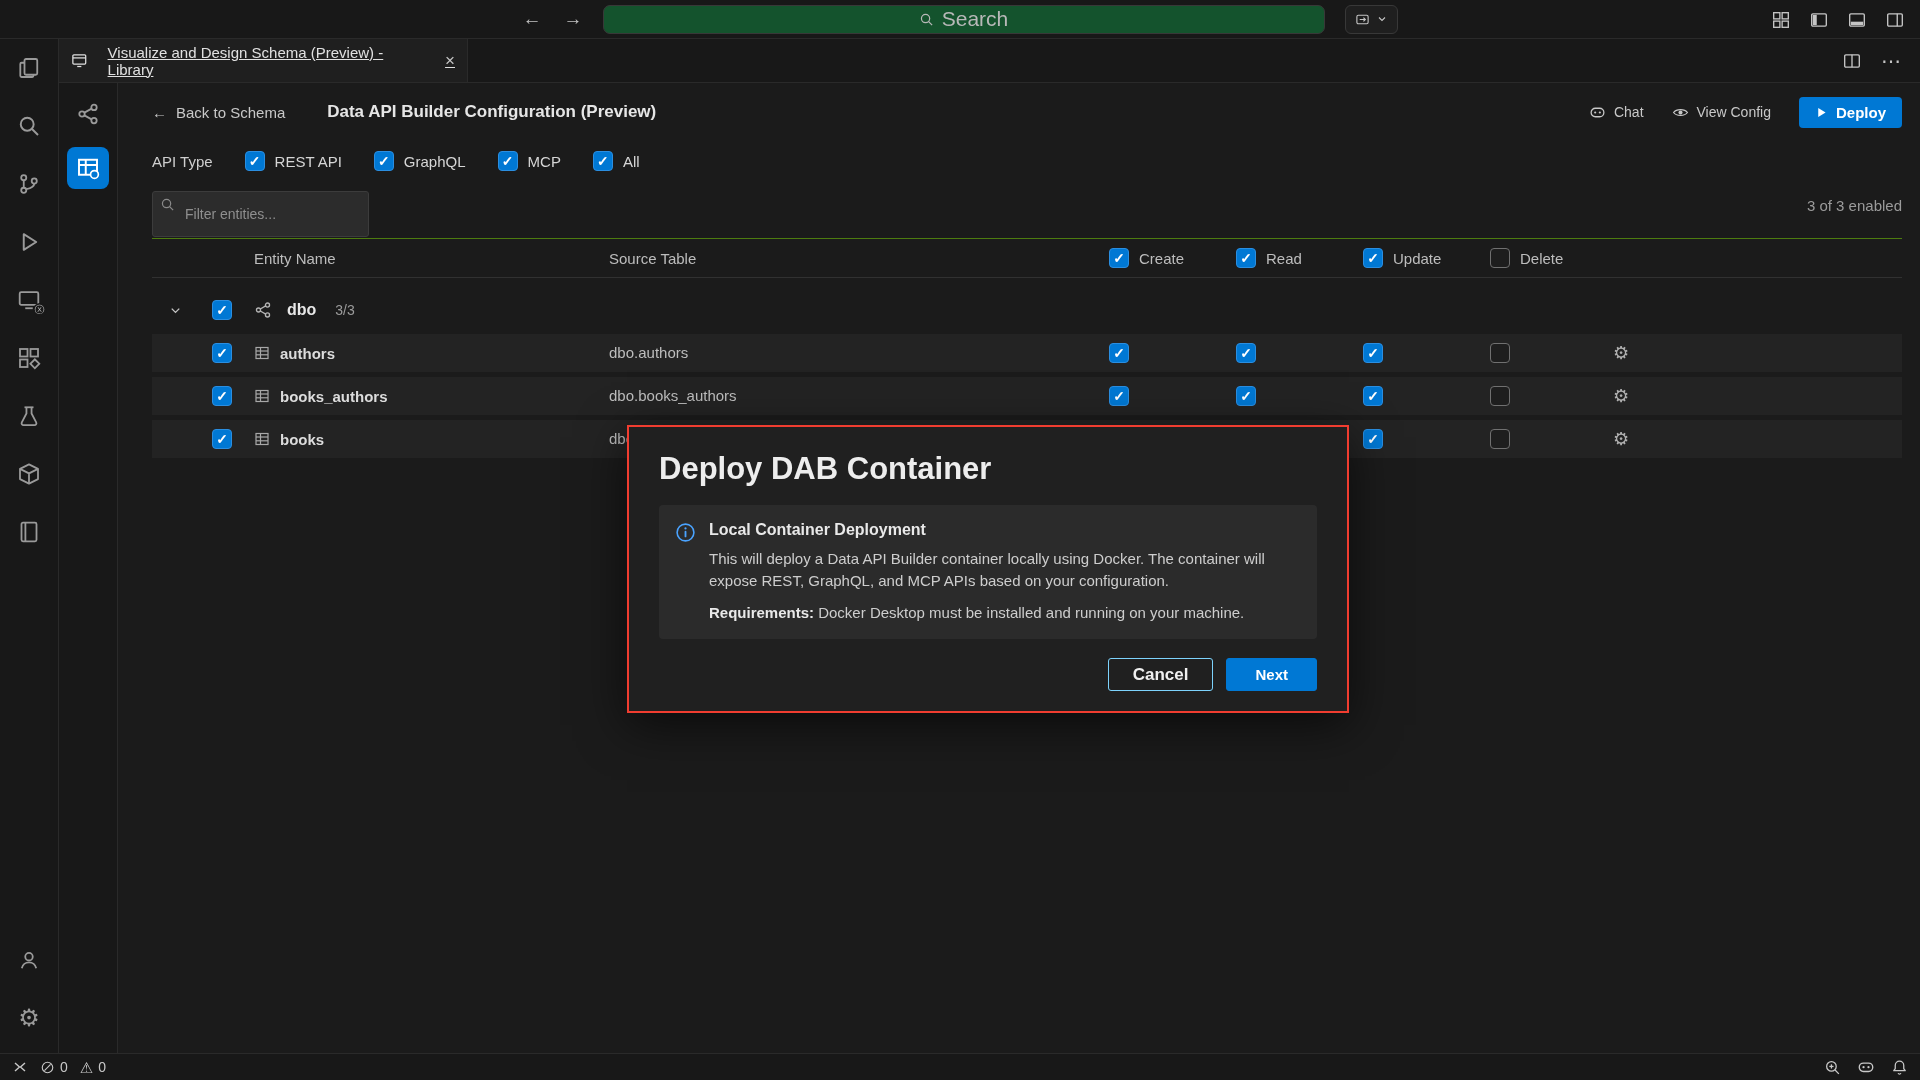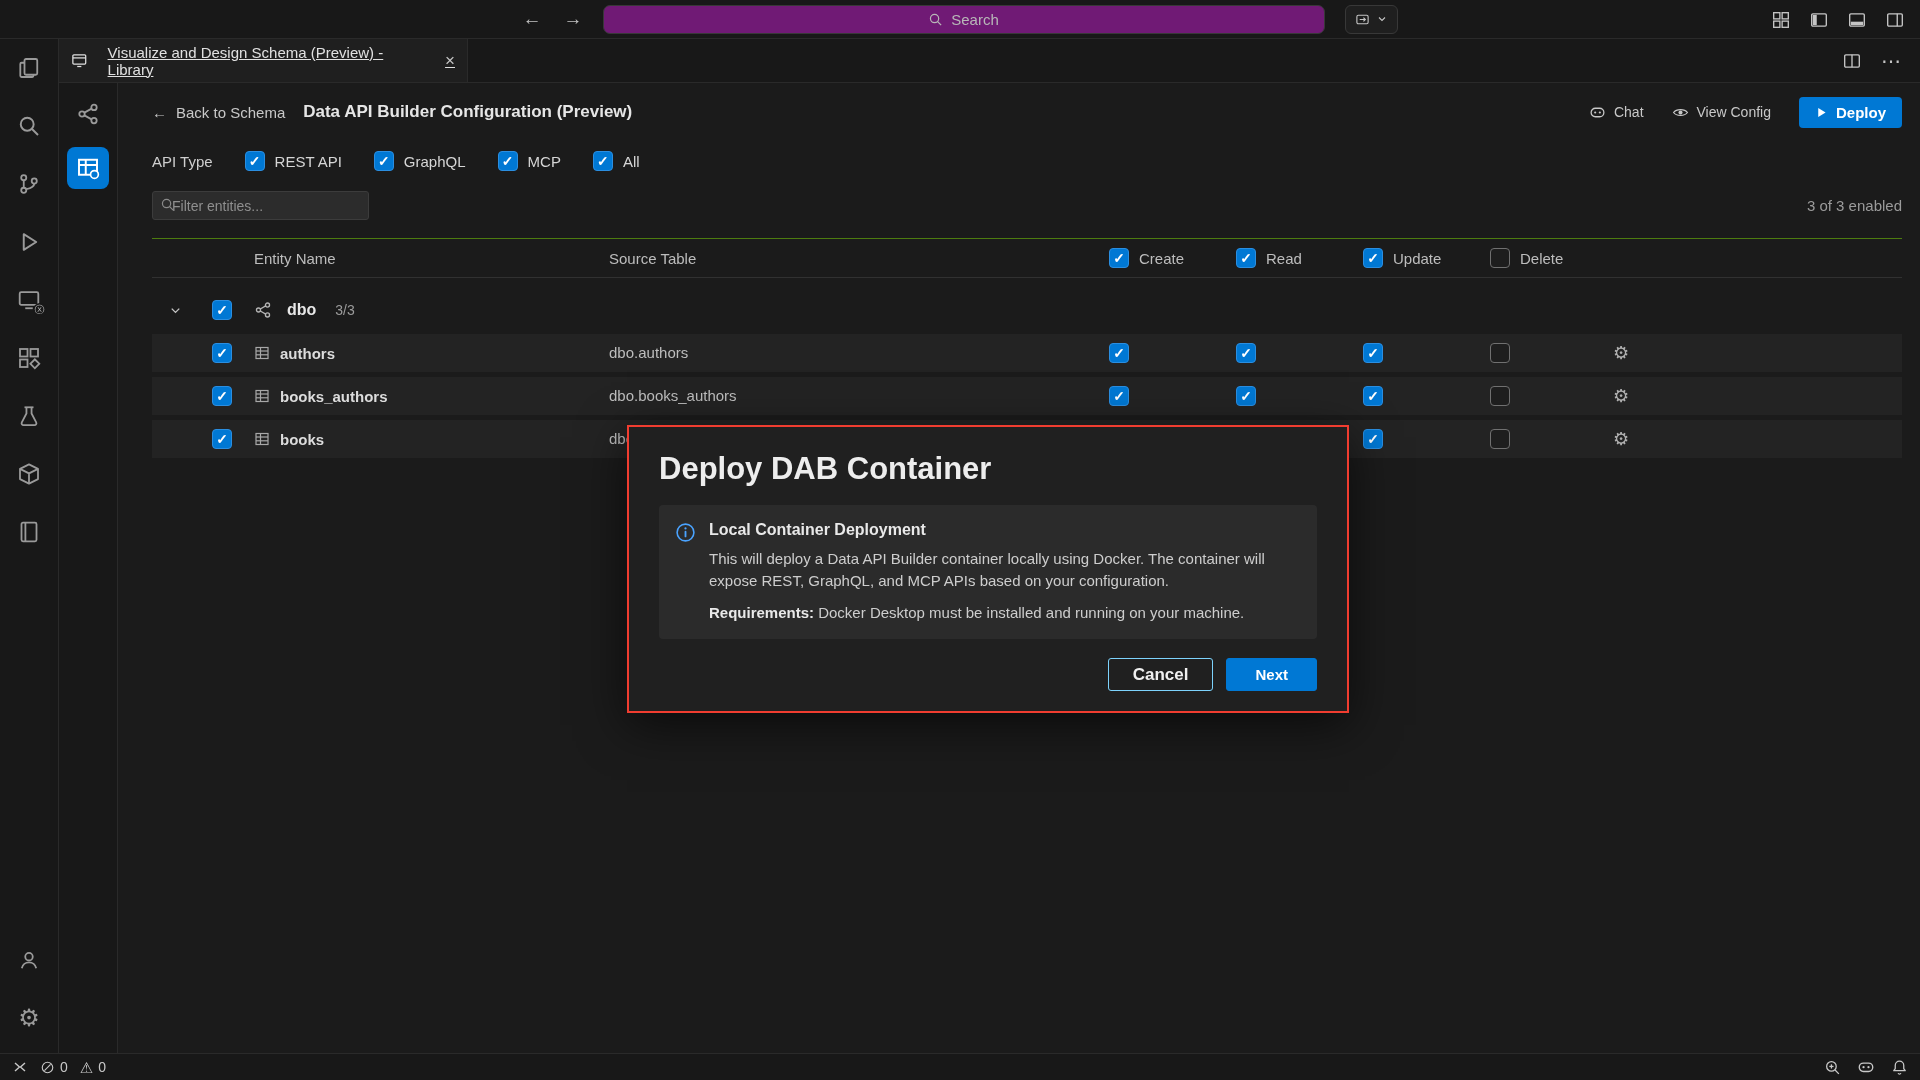--- a/index.html
+++ b/index.html
@@ -7,23 +7,23 @@
     font-family:"Liberation Sans", sans-serif; color:#cccccc; }
   svg { display:block; }
 
   
   .titlebar { position:absolute; left:0; top:0; width:1920px; height:39px;
     background:#181818; border-bottom:1px solid #2a2a2a;
     display:flex; align-items:center; justify-content:center; }
   .tb-center { display:flex; align-items:center; gap:20px; }
   .nav-arrows { display:flex; gap:22px; color:#c5c5c5; font-size:19px; }
   .nav-arrows span { cursor:default; }
-  .search-box { width:722px; height:29px; background:#701a75; border:1px solid #383838;
+  .search-box { width:722px; height:29px; background:#14532d; border:1px solid #383838;
     border-radius:7px; display:flex; align-items:center; justify-content:center;
-    gap:8px; color:#b8b8b8; font-size:15px; }
+    gap:8px; color:#b8b8b8; font-size:21px; }
   .search-dd { height:29px; padding:0 9px; border:1px solid #383838; border-radius:6px;
     display:flex; align-items:center; gap:6px; color:#c5c5c5; background:#1f1f1f; }
   .tb-right { position:absolute; right:16px; top:0; height:39px; display:flex;
     align-items:center; gap:20px; color:#c5c5c5; }
 
   
   .activitybar { position:absolute; left:0; top:39px; bottom:27px; width:59px;
     background:#181818; border-right:1px solid #2a2a2a; display:flex;
     flex-direction:column; align-items:center; }
   .ab-item { width:59px; height:58px; display:flex; align-items:center;
@@ -52,35 +52,35 @@
     border-right:1px solid #2a2a2a; display:flex; flex-direction:column;
     align-items:center; padding-top:10px; gap:12px; }
   .sec-item { width:42px; height:42px; display:flex; align-items:center;
     justify-content:center; color:#9a9a9a; border-radius:8px; }
   .sec-item.selected { background:#0078d4; color:#ffffff; }
 
   .panel { position:absolute; left:59px; right:0; top:0; bottom:0; padding:0 18px 0 34px; }
 
   .hdr-row { height:58px; display:flex; align-items:center; }
   .back-link { display:flex; align-items:center; gap:9px; color:#c8c8c8; font-size:15px; }
-  .page-title { margin-left:18px; font-size:17px; font-weight:bold; color:#e6e6e6; }
+  .page-title { margin-left:42px; font-size:17px; font-weight:bold; color:#e6e6e6; }
   .hdr-right { margin-left:auto; display:flex; align-items:center; gap:28px; }
   .hdr-action { display:flex; align-items:center; gap:8px; color:#c8c8c8; font-size:14px; }
   .deploy-btn { display:flex; align-items:center; gap:8px; background:#0078d4; color:#ffffff;
     font-size:15px; font-weight:600; border:none; border-radius:4px; padding:7px 16px; }
 
   .api-row { margin-top:10px; display:flex; align-items:center; gap:32px; font-size:15px; }
   .api-label { color:#cfcfcf; }
   .api-opt { display:flex; align-items:center; gap:10px; color:#d6d6d6; }
 
   .filter-row { margin-top:20px; display:flex; align-items:center; }
   .filter-wrap { position:relative; width:217px; height:29px; }
   .filter-wrap .f-icon { position:absolute; left:8px; top:6px; color:#8a8a8a; }
-  .filter-input { width:217px; height:29px; background:#2c2c2c; border:1px solid #3c3c3c;
-    border-radius:3px; padding-left:19px; color:#cccccc; font-size:14px;
+  .filter-input { width:217px; height:46px; background:#2c2c2c; border:1px solid #3c3c3c;
+    border-radius:3px; padding-left:32px; color:#cccccc; font-size:14px;
     font-family:"Liberation Sans", sans-serif; }
   .filter-input::placeholder { color:#8f8f8f; }
   .enabled-count { margin-left:auto; color:#9b9b9b; font-size:15px; }
 
   .table { margin-top:18px; }
   .t-head { display:flex; align-items:center; height:40px; border-top:1px solid #4d7c0f;
     border-bottom:1px solid #313131; color:#bdbdbd; font-size:15px; }
   .t-c1 { width:46px; display:flex; justify-content:center; }
   .t-c2 { width:56px; display:flex; padding-left:14px; }
   .t-c3 { width:355px; display:flex; align-items:center; gap:10px; }

